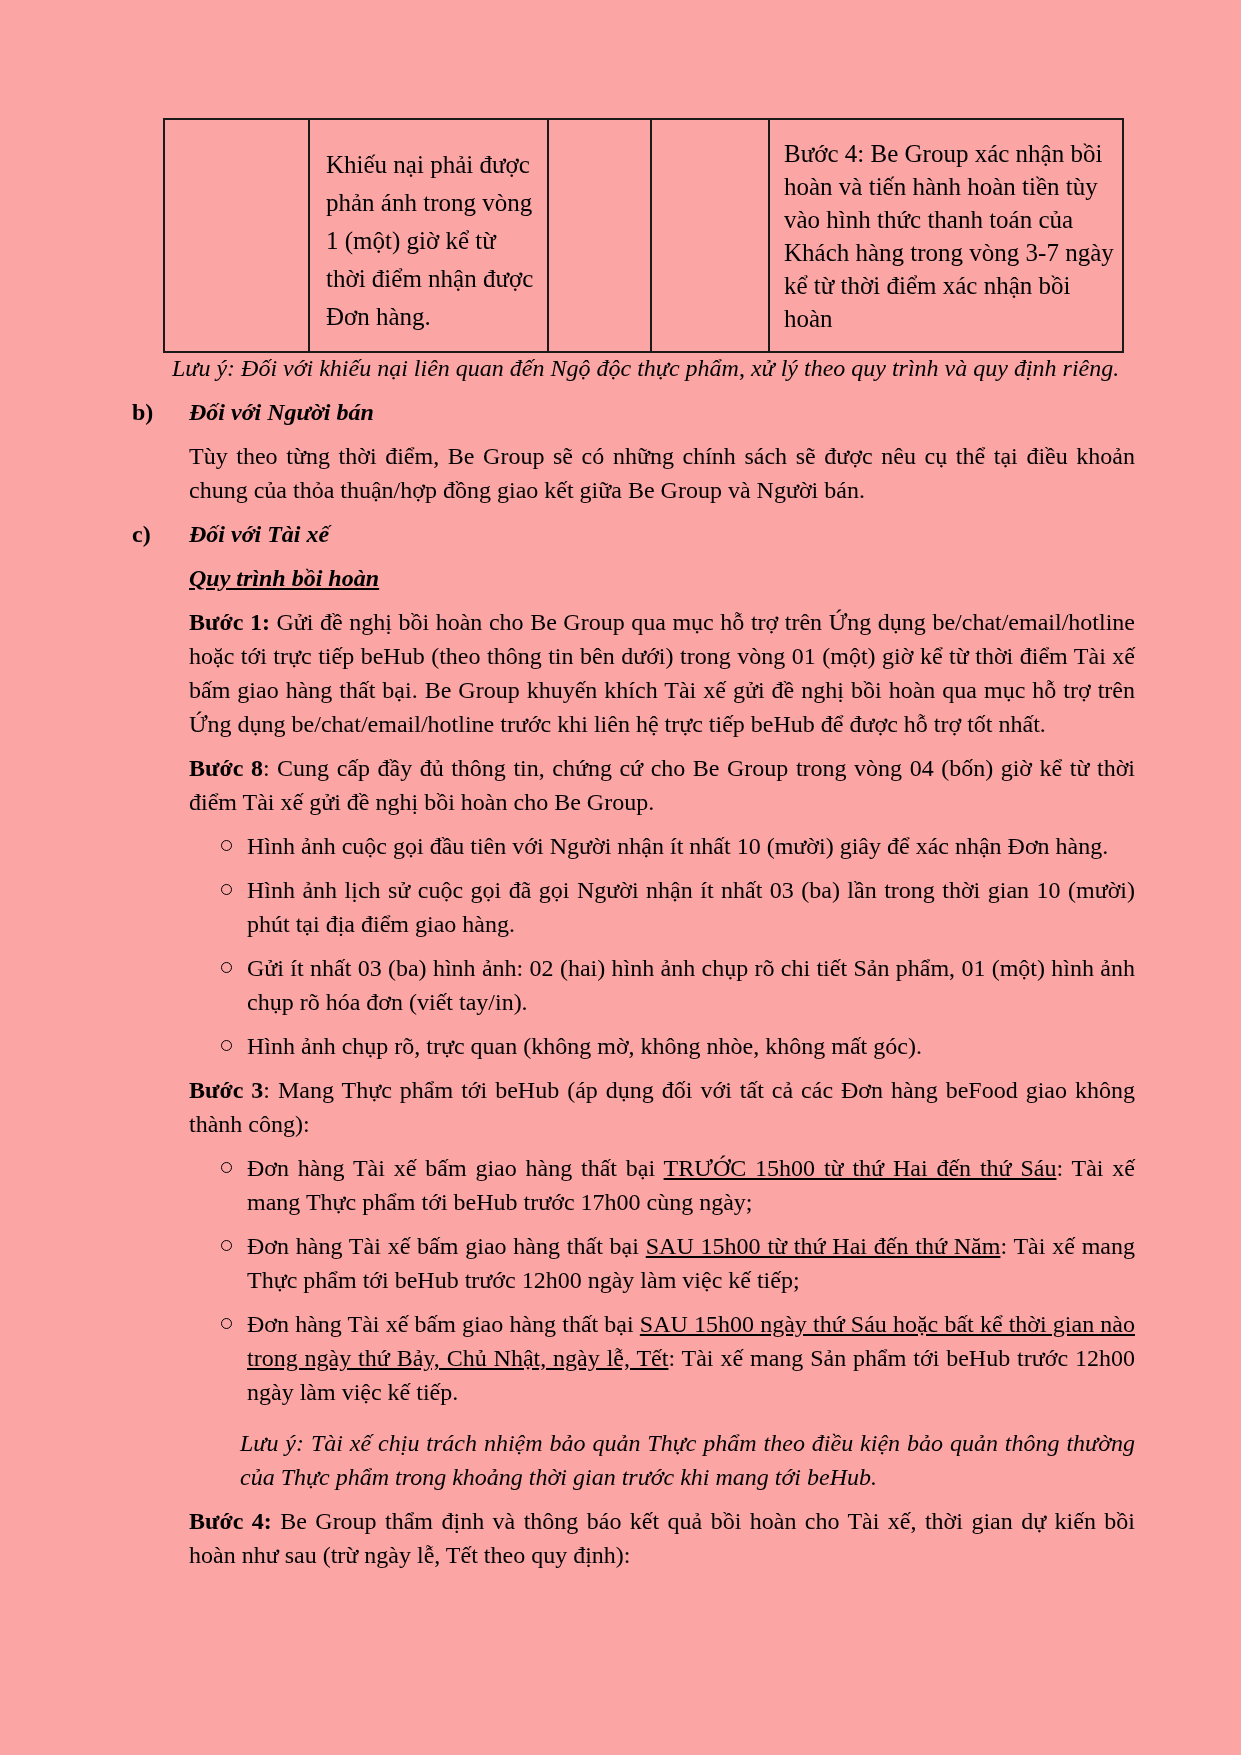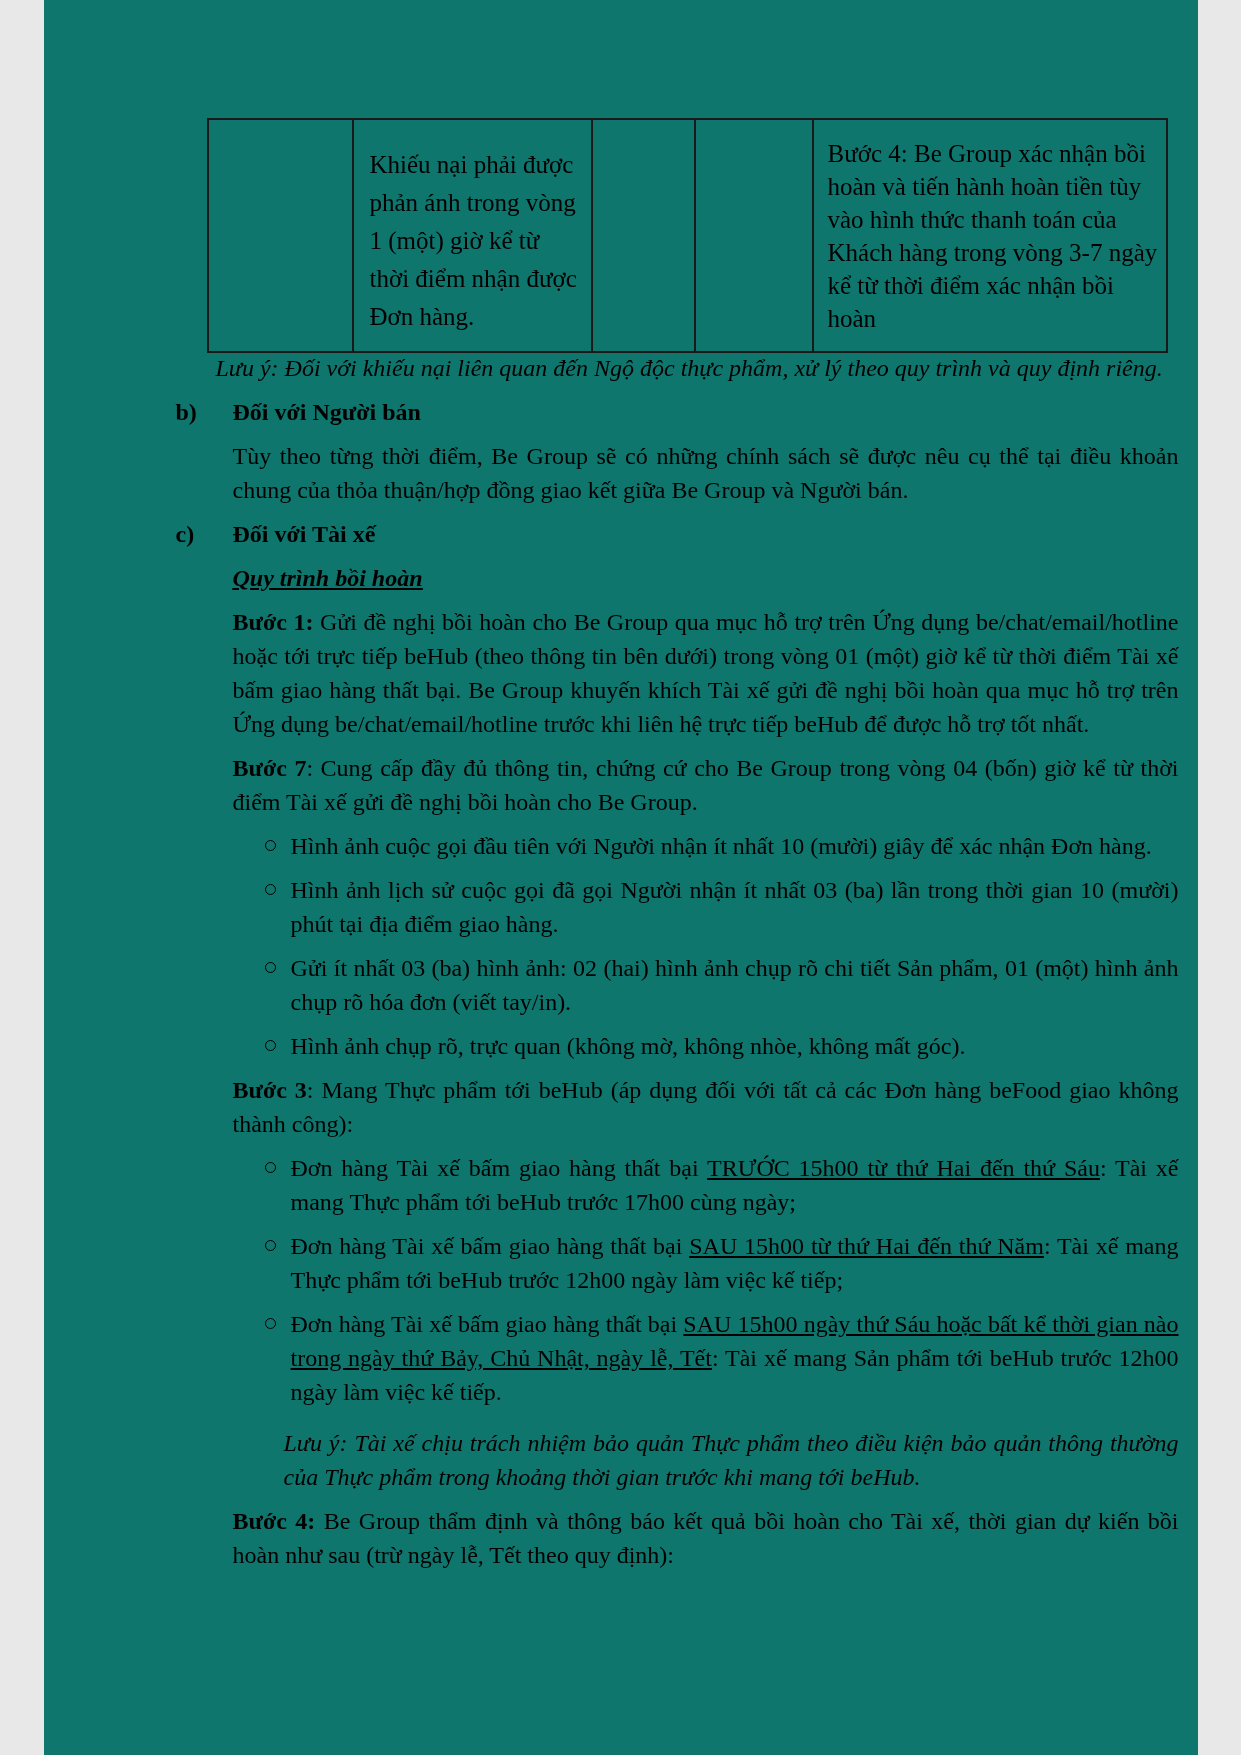--- a/index.html
+++ b/index.html
@@ -1,35 +1,35 @@
 <!DOCTYPE html>
 <html><head>
 <meta charset="utf-8">
 <style>
   html,body { margin:0; padding:0; background:#e8e8e8; }
   .page {
-    position:relative; width:1154px; height:1755px; margin:0 auto;
-    background:#0f766e; color:#000;
+    position:relative; width:1241px; height:1755px; margin:0 auto;
+    background:#fca5a5; color:#000;
     font-family:"Liberation Serif","DejaVu Serif",serif;
     font-size:24px; line-height:34px;
     overflow:hidden;
   }
   
   table.toptable { position:absolute; left:163px; top:118px; border-collapse:collapse; table-layout:fixed; }
   table.toptable td { border:2px solid #1a1a1a; vertical-align:top; padding:0; height:205px; }
   .cell-complaint { padding:26px 12px 0 16px !important; font-size:25px; line-height:38px; }
   .cell-step4 { padding:17px 8px 0 14px !important; font-size:25px; line-height:33px;margin-left:48px; }
   
   .content { position:absolute; left:132px; top:327px; width:1003px; padding-top:1px; }
   .note { font-style:italic; text-align:justify; }
   .note-top { margin:23px 0 0 40px; }
   .note-inner { margin:17px 0 0 108px; }
   .sec { margin-top:10px; position:relative; padding-left:57px; }
   .sec-label { position:absolute; left:0; top:0; font-weight:bold; }
-  .sec-title { font-weight:bold; }
+  .sec-title { font-weight:bold;font-style:italic; }
   .para { margin:10px 0 0 57px; text-align:justify; }
   .proc { margin:10px 0 0 57px;text-decoration:underline; }
   .proc-text { font-weight:bold; font-style:italic; text-decoration:underline; }
   .step { margin:10px 0 0 57px; text-align:justify; }
   .b { font-weight:bold; }
   .bu { font-weight:normal; text-decoration:underline; }
   .li { margin:10px 0 0 115px; position:relative; text-align:justify; }
   .marker {
     position:absolute; left:-26px; top:11px;
     width:11px; height:11px; border:1.6px solid #000; border-radius:50%;
@@ -73,21 +73,21 @@
 
     <div class="sec">
       <span class="sec-label">c)</span>
       <span class="sec-title">Đối với Tài xế</span>
     </div>
 
     <p class="proc"><span class="proc-text">Quy trình bồi hoàn</span></p>
 
     <p class="step"><span class="b">Bước 1:</span><span> Gửi đề nghị bồi hoàn cho Be Group qua mục hỗ trợ trên Ứng dụng be/chat/email/hotline hoặc tới trực tiếp beHub (theo thông tin bên dưới) trong vòng 01 (một) giờ kể từ thời điểm Tài xế bấm giao hàng thất bại. Be Group khuyến khích Tài xế gửi đề nghị bồi hoàn qua mục hỗ trợ trên Ứng dụng be/chat/email/hotline trước khi liên hệ trực tiếp beHub để được hỗ trợ tốt nhất.</span></p>
 
-    <p class="step"><span class="b">Bước 7</span><span>: Cung cấp đầy đủ thông tin, chứng cứ cho Be Group trong vòng 04 (bốn) giờ kể từ thời điểm Tài xế gửi đề nghị bồi hoàn cho Be Group.</span></p>
+    <p class="step"><span class="b">Bước 8</span><span>: Cung cấp đầy đủ thông tin, chứng cứ cho Be Group trong vòng 04 (bốn) giờ kể từ thời điểm Tài xế gửi đề nghị bồi hoàn cho Be Group.</span></p>
 
     <div class="li">
       <span class="marker"></span>
       <span>Hình ảnh cuộc gọi đầu tiên với Người nhận ít nhất 10 (mười) giây để xác nhận Đơn hàng.</span>
     </div>
     <div class="li">
       <span class="marker"></span>
       <span>Hình ảnh lịch sử cuộc gọi đã gọi Người nhận ít nhất 03 (ba) lần trong thời gian 10 (mười) phút tại địa điểm giao hàng.</span>
     </div>
     <div class="li">

